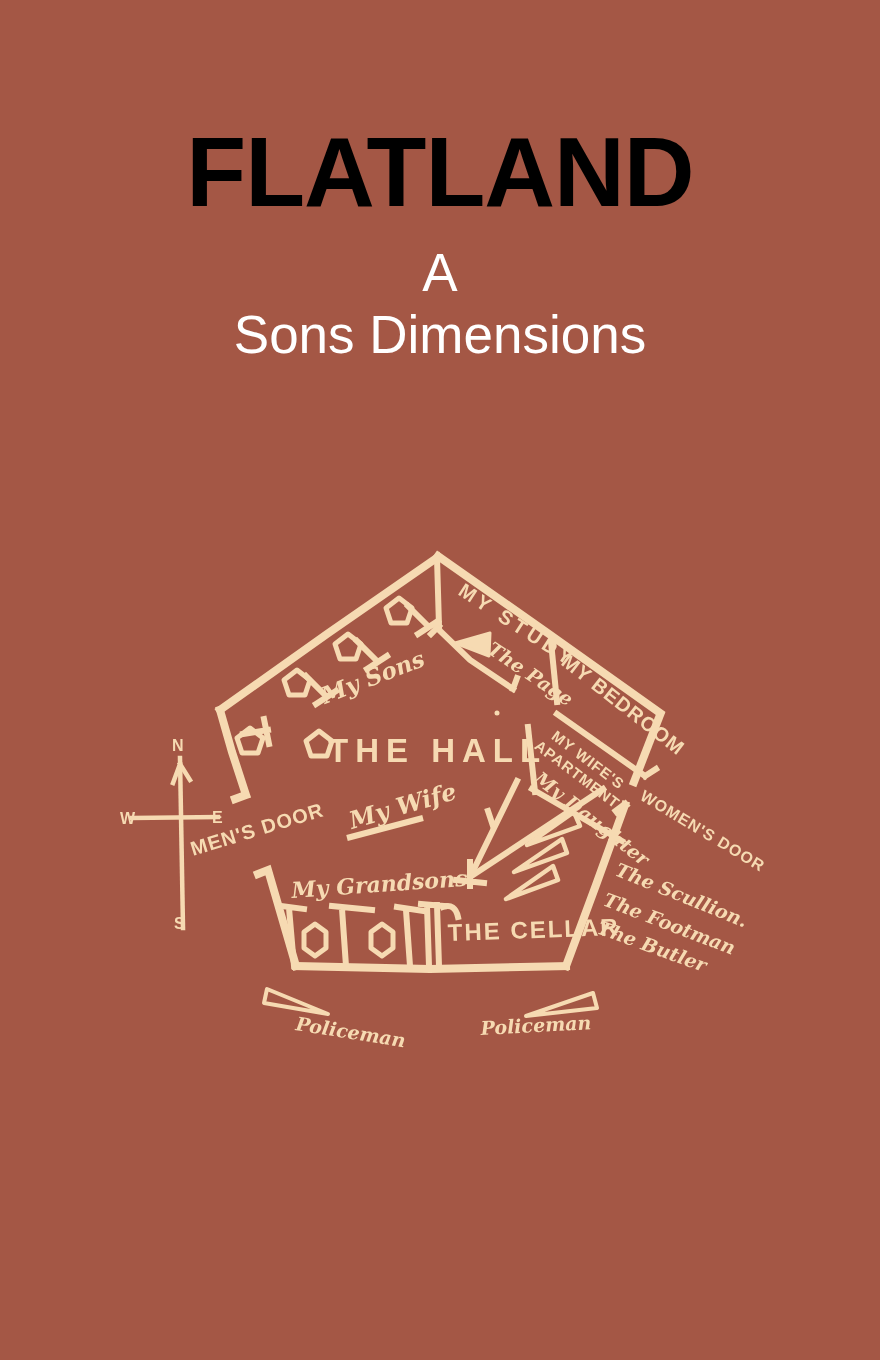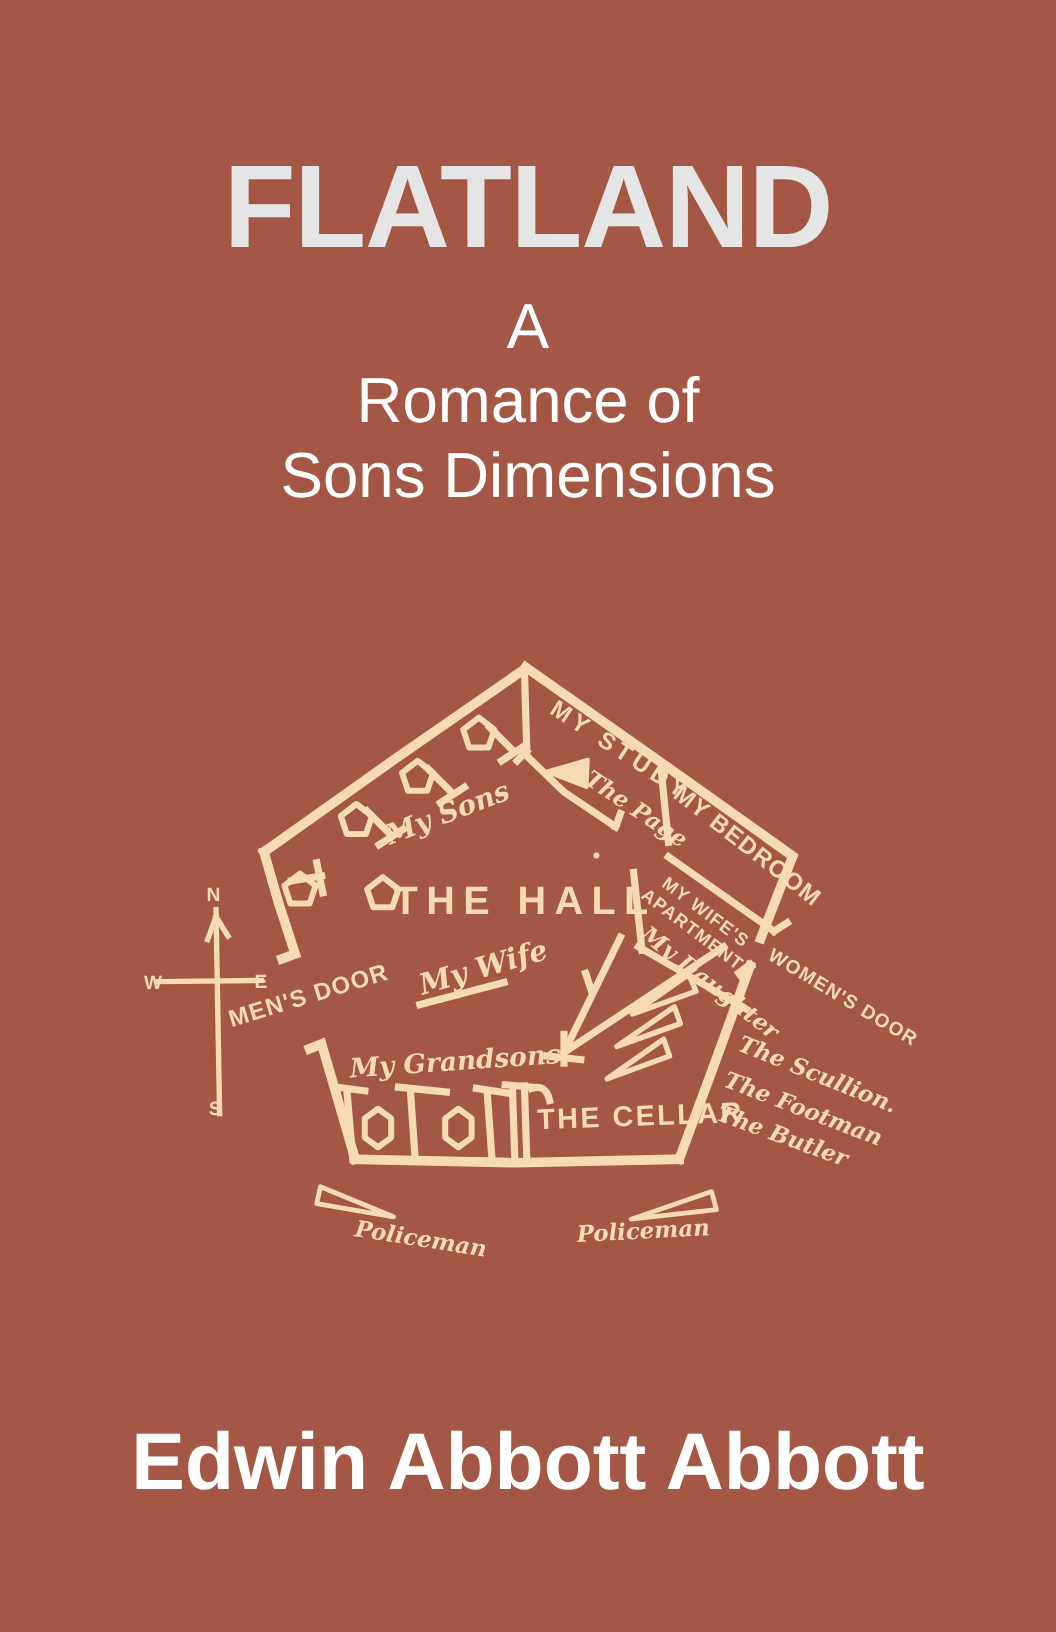--- a/index.html
+++ b/index.html
@@ -8,21 +8,21 @@
     background:#A45745;
     overflow:hidden;
     font-family:"Liberation Sans",sans-serif;
     position:relative;
   }
   .cover{position:absolute;inset:0;}
   .title{
     position:absolute;top:116px;left:0;width:100%;
     margin:0;text-align:center;
     font-size:98px;font-weight:700;letter-spacing:-1px;
-    color:#e5e5e5;
+    color:#000000;
   }
   .subtitle{
     position:absolute;top:242px;left:0;width:100%;
     text-align:center;color:#FFFFFF;
     font-size:53px;line-height:62px;font-weight:400;
   }
   .author{
     position:absolute;top:1180px;left:0;width:100%;
     text-align:center;color:#FFFFFF;
     font-size:67px;font-weight:700;
@@ -39,21 +39,20 @@
 </style>
 </head>
 <body>
 
 <div class="cover">
 
   <h1 class="title">FLATLAND</h1>
 
   <div class="subtitle">
     <div>A</div>
-    <div>Romance of</div>
     <div>Sons Dimensions</div>
   </div>
 
   <svg class="plan" width="880" height="1360" viewBox="0 0 880 1360">
 
     <g stroke="#F6DAB2" stroke-width="8" fill="none" stroke-linecap="square" stroke-linejoin="miter">
       <path d="M438,557 L327,634 L220,710"></path>
       <path d="M220,710 L232,752 L246,795 M246,795 L235,799"></path>
       <path d="M258,874 L268,870 L296,966"></path>
       <path d="M296,966 L430,969 L566,966"></path>
@@ -135,14 +134,13 @@
       <text class="dg-script" font-size="22" transform="translate(292,898) rotate(-4)">My Grandsons</text>
       <text class="dg-caps" font-size="24" letter-spacing="2" transform="translate(448,941) rotate(-2)">THE CELLAR</text>
       <text class="dg-script" font-size="19" transform="translate(614,875) rotate(22)">The Scullion.</text>
       <text class="dg-script" font-size="19" transform="translate(602,905) rotate(21)">The Footman</text>
       <text class="dg-script" font-size="19" transform="translate(596,933) rotate(20)">The Butler</text>
       <text class="dg-script" font-size="19" transform="translate(295,1030) rotate(9)">Policeman</text>
       <text class="dg-script" font-size="19" transform="translate(481,1035) rotate(-3)">Policeman</text>
     </g>
   </svg>
 
-  <div class="author">Edwin Abbott Abbott</div>
 </div>
 
 </body></html>

